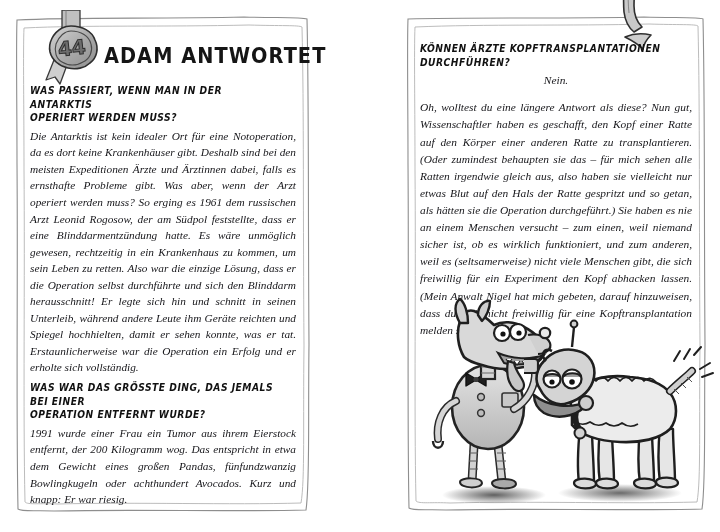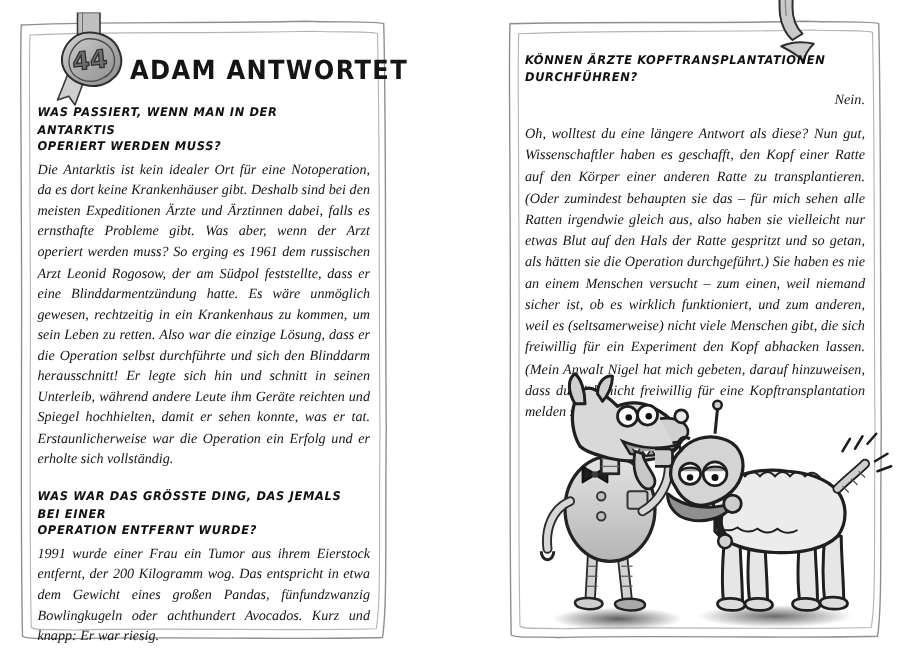--- a/index.html
+++ b/index.html
@@ -74,21 +74,21 @@
     font-size: 21px;
     letter-spacing: 0.055em;
     color: #151515;
     transform: scaleX(0.92);
     transform-origin: left center;
     white-space: nowrap;
   }
 
   
   .qa { margin-top: 2px; font-style: italic; }
-  .qa + .qa { margin-top: 15px; }
+  .qa + .qa { margin-top: 5px; }
 
   .q-head {
     font-family: "DejaVu Sans", sans-serif;
     font-weight: 700;
     font-size: 9.6px;
     line-height: 1.42;
     letter-spacing: 0.055em;
     color: #111111;
     transform: scaleX(0.955);
     transform-origin: left top;
@@ -247,21 +247,21 @@
       </svg>
     </div>
 
     <div class="page-inner">
       <div class="qa" style="margin-top:18px">
         <div class="q-head">
           <div>KÖNNEN ÄRZTE KOPFTRANSPLANTATIONEN</div>
           <div>DURCHFÜHREN?</div>
         </div>
         <div class="a-body">
-          <p style="text-align:right">Nein.</p>
+          <p style="text-align:center">Nein.</p>
           <p>Oh, wolltest du eine längere Antwort als diese? Nun gut, Wissenschaftler haben es geschafft, den Kopf einer Ratte auf den Körper einer anderen Ratte zu transplantieren. (Oder zumindest behaupten sie das – für mich sehen alle Ratten irgendwie gleich aus, also haben sie vielleicht nur etwas Blut auf den Hals der Ratte gespritzt und so getan, als hätten sie die Operation durchgeführt.) Sie haben es nie an einem Menschen versucht – zum einen, weil niemand sicher ist, ob es wirklich funktioniert, und zum anderen, weil es (seltsamerweise) nicht viele Menschen gibt, die sich freiwillig für ein Experiment den Kopf abhacken lassen. (Mein Anwalt Nigel hat mich gebeten, darauf hinzuweisen, dass du dich nicht freiwillig für eine Kopftransplantation melden solltest.)</p>
         </div>
       </div>
     </div>
 
     <div class="illus-wrap">
 
       <div class="illus illus-robot">
         <svg viewBox="0 0 190 215">
           <defs>

